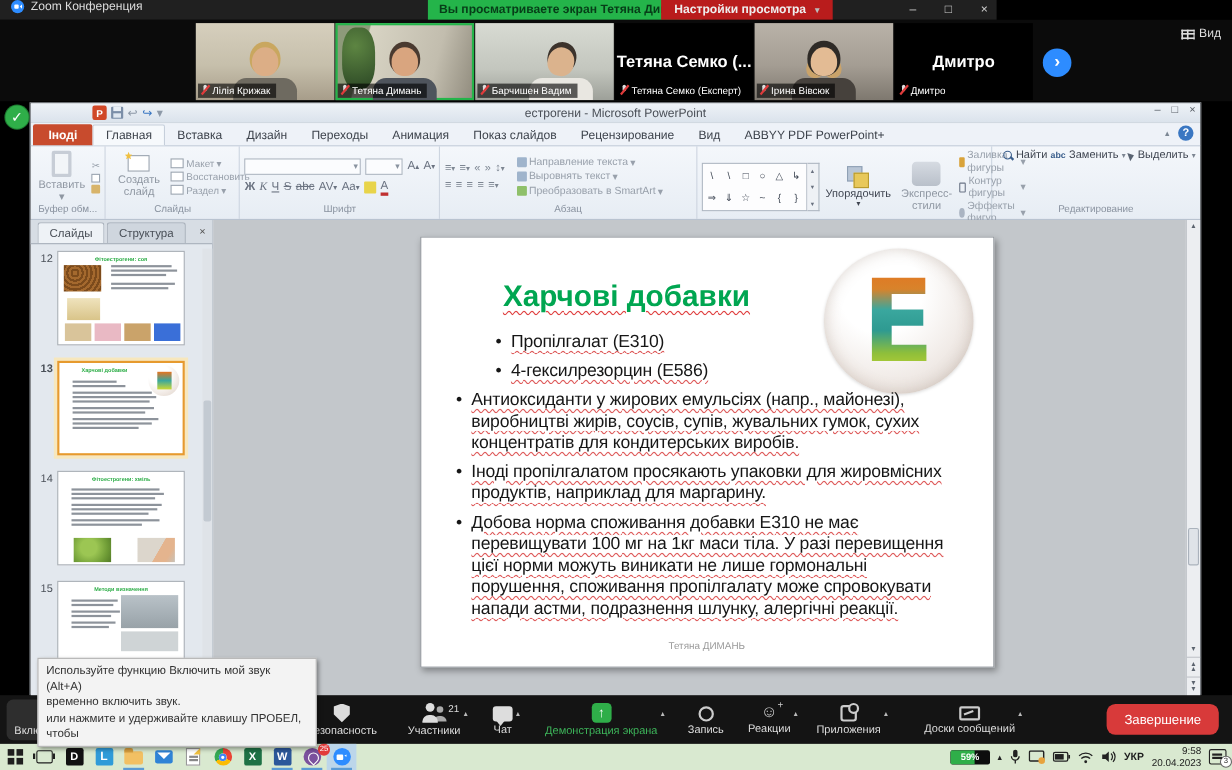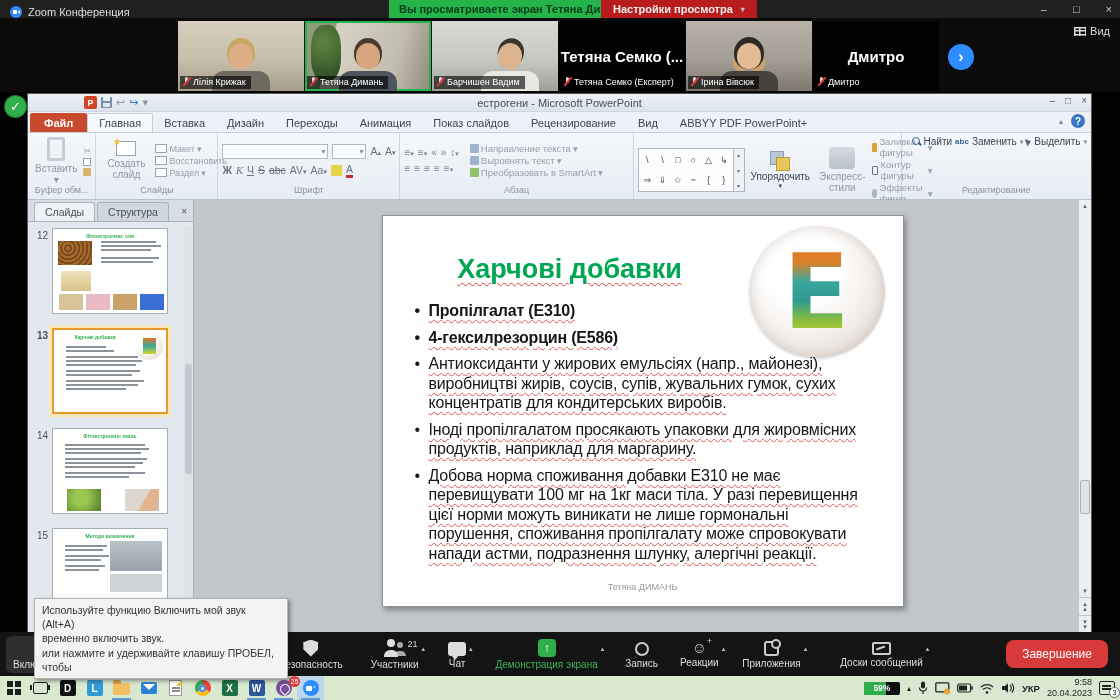--- a/index.html
+++ b/index.html
@@ -1,20 +1,20 @@
 <!DOCTYPE html>
 <html><head>
 <meta charset="utf-8">
 <style>
   html,body{margin:0;padding:0;background:#000;}
   *{box-sizing:border-box;font-family:"Liberation Sans",sans-serif;}
   .screen{position:relative;width:1120px;height:700px;background:#000;overflow:hidden;}
 
   
-  .ztb{position:absolute;left:0;top:0;width:1120px;height:18px;background:#202020;display:flex;align-items:flex-end;color:#ddd;font-size:11px;}
+  .ztb{position:absolute;left:0;top:0;width:906px;height:18px;background:#202020;display:flex;align-items:flex-start;color:#ddd;font-size:11px;}
   .zlogo{width:12px;height:12px;border-radius:50%;background:#2d8cff;margin:0 6px 0 10px;position:relative;}
   .zlogo::before{content:"";position:absolute;left:3px;top:4px;width:4px;height:4px;background:#fff;border-radius:1px;}
   .zlogo::after{content:"";position:absolute;left:7.5px;top:4px;border-top:2px solid transparent;border-bottom:2px solid transparent;border-right:2.5px solid #fff;}
   .banner{position:absolute;left:389px;top:0;height:18px;background:#24b44a;color:#073d18;font-weight:bold;font-size:11px;display:flex;align-items:center;padding:0 10px;}
   .viewset{position:absolute;left:601px;top:0;height:18px;background:#b91c1c;color:#eee;font-weight:bold;font-size:11px;display:flex;align-items:center;gap:8px;padding:0 12px;cursor:pointer;}
   .viewset .car{font-size:8px;color:#bbb;}
   .ztb-ctrls{position:absolute;right:8px;top:0;height:18px;display:flex;gap:26px;align-items:center;color:#ccc;font-size:11px;}
   .ztb-ctrls span{cursor:pointer;}
 
   
@@ -126,21 +126,21 @@
   
   .slideArea{flex:1;background:#c3c7cb;position:relative;display:flex;justify-content:center;}
   .slide{width:522px;height:392px;background:#fff;border:1px solid #8f959b;box-shadow:2px 3px 6px rgba(0,0,0,.35);margin-top:15px;position:relative;padding:12px 26px 10px 30px;}
   .plate{position:absolute;right:18px;top:10px;width:136px;height:132px;border-radius:50%;background:radial-gradient(circle at 38% 30%,#ffffff 0 30%,#f0eae6 65%,#dcd3cd);box-shadow:inset 0 0 14px rgba(120,90,70,.25),0 1px 3px rgba(0,0,0,.15);display:flex;align-items:center;justify-content:center;}
   .eLetter{font-family:"DejaVu Sans",sans-serif;font-weight:bold;font-size:104px;line-height:1;transform:scaleX(.92);background:linear-gradient(180deg,#e6731f 0%,#d8832b 22%,#3aa79e 40%,#2e9a91 58%,#8fbf3a 78%,#cdd832 100%);-webkit-background-clip:text;background-clip:text;color:transparent;}
   .sTitle{margin:26px 150px 0 0;text-align:center;font-size:27px;font-weight:bold;color:#00a651;text-decoration:underline wavy #e04040 1px;text-underline-offset:4px;}
   .bullets{margin:16px 0 0 0;padding:0 4px 0 16px;list-style:none;}
   .bullets li{position:relative;margin-bottom:7px;font-size:16px;line-height:1.22;color:#161616;letter-spacing:-.2px;}
   .bullets li::before{content:"•";position:absolute;left:-14px;top:0;color:#161616;}
   .bullets li span{text-decoration:underline wavy rgba(214,50,50,.8) 1px;text-underline-offset:3px;}
-  .bullets li.b{font-weight:bold;}
+  .bullets li.b{font-weight:normal;margin-left:36px;}
   .sFooter{position:absolute;left:0;right:0;bottom:14px;text-align:center;font-size:9px;color:#9a9a9a;}
   
   .vsb{position:absolute;right:0;top:0;bottom:0;width:13px;background:#eceef1;border-left:1px solid #c0c4c9;display:flex;flex-direction:column;align-items:center;font-size:7px;color:#5b636e;}
   .vsb .sp{flex:1;position:relative;width:100%;}
   .vsb .thumbv{position:absolute;left:1px;right:1px;top:72%;height:34px;background:#dfe3e8;border:1px solid #aab2bc;border-radius:2px;}
   .vsb .btn{padding:3px 0;cursor:pointer;line-height:.8;}
   .vsb .dbl{border-top:1px solid #c0c4c9;width:100%;text-align:center;}
   .psb{position:absolute;right:0;top:26px;bottom:0;width:9px;background:#dfe3e8;}
   .psb .thumbv{position:absolute;left:1px;right:1px;top:34%;height:110px;background:#c3cad2;border-radius:2px;}
 
@@ -318,21 +318,21 @@
       </div>
       <div class="ppt-title">естрогени - Microsoft PowerPoint</div>
       <div class="ppt-ctrls">
         <span>–</span>
         <span>□</span>
         <span>×</span>
       </div>
     </div>
 
     <div class="ppt-tabrow">
-      <div class="ftab">Файл</div>
+      <div class="ftab">Іноді</div>
       <div class="tab active">Главная</div>
       <div class="tab">Вставка</div>
       <div class="tab">Дизайн</div>
       <div class="tab">Переходы</div>
       <div class="tab">Анимация</div>
       <div class="tab">Показ слайдов</div>
       <div class="tab">Рецензирование</div>
       <div class="tab">Вид</div>
       <div class="tab">ABBYY PDF PowerPoint+</div>
       <div class="tabrow-right">

